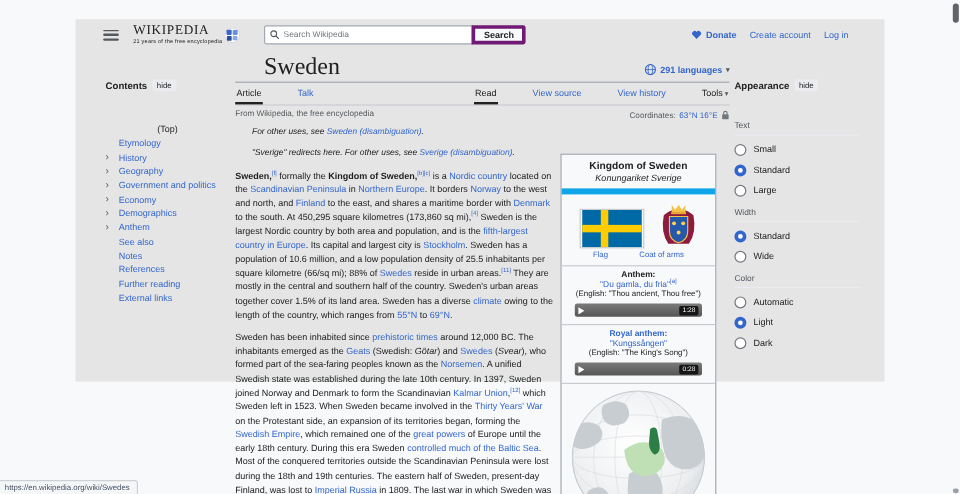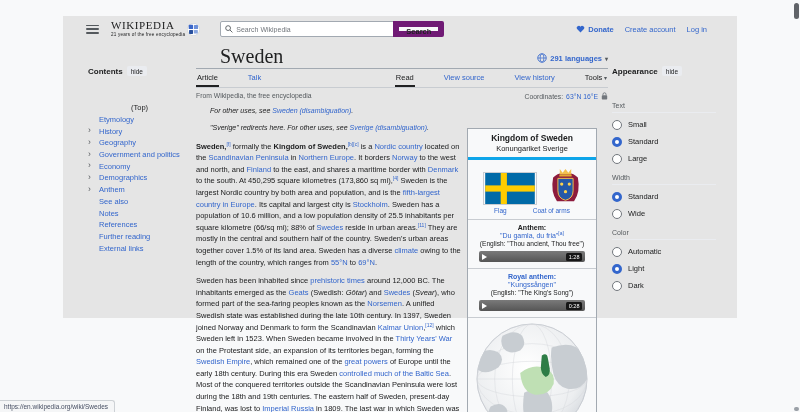--- a/index.html
+++ b/index.html
@@ -16,21 +16,21 @@
   .burger { width:13px; height:9px; display:flex; flex-direction:column; justify-content:space-between; cursor:pointer; }
   .burger span { display:block; height:1.6px; background:#54595d; border-radius:1px; }
   .logo { display:flex; align-items:center; margin-left:12px; }
   .logo-txt { display:flex; flex-direction:column; line-height:1; }
   .wordmark { font-family:"Liberation Serif", serif; font-size:11px; letter-spacing:0.6px; color:#202122; }
   .tagline { font-size:4.6px; color:#202122; margin-top:1.5px; letter-spacing:0.2px; }
   .searchwrap { display:flex; align-items:center; margin-left:20px; }
   .searchbox { display:flex; align-items:center; width:174px; height:16px; border:1px solid #a2a9b1; border-radius:2px 0 0 2px; background:#fff; padding:0 4px; }
   .searchbox input { border:none; outline:none; font-size:7px; color:#202122; width:100%; font-family:"Liberation Sans", sans-serif; }
   .searchbox input::placeholder { color:#72777d; }
-  .search-btn { height:16px; border:6px solid #701a75; margin-left:-1px; border-radius:0 2px 2px 0; background:#f8f9fa; font-size:7.5px; font-weight:bold; color:#202122; padding:0 7px; font-family:"Liberation Sans", sans-serif; cursor:pointer; }
+  .search-btn { height:16px; border:3px solid #701a75; margin-left:-1px; border-radius:0 2px 2px 0; background:#f8f9fa; font-size:7.5px; font-weight:bold; color:#202122; padding:0 7px; font-family:"Liberation Sans", sans-serif; cursor:pointer; }
   .toplinks { margin-left:auto; margin-right:30px; display:flex; align-items:center; gap:11px; font-size:7.5px; }
   .toplinks .lnk { color:#3366cc; cursor:pointer; }
   .donate { display:flex; align-items:center; gap:3px; font-weight:bold; }
 
   
   .contents { position:absolute; left:25px; top:50px; width:102px; }
   .panel-head { display:flex; align-items:center; gap:4px; margin-bottom:26px; }
   .panel-title { font-size:8px; font-weight:bold; color:#202122; }
   .hide-btn { font-size:6.5px; color:#202122; background:#eaecf0; border-radius:2px; padding:1.5px 4px; cursor:pointer; }
   .side-item { position:relative; padding-left:11px; height:11.7px; display:flex; align-items:center; font-size:7.5px; color:#3366cc; cursor:pointer; }
@@ -53,21 +53,21 @@
   .coords .cval { color:#3366cc; cursor:pointer; }
   .hatnote { font-size:7px; line-height:10.8px; margin:6px 0 0 14px; color:#202122; }
   .para { font-size:7.5px; line-height:11.6px; width:266px; margin-top:7px; color:#202122; }
   .link { color:#3366cc; cursor:pointer; }
   .b { font-weight:bold; } .it { font-style:italic; }
   sup.ref { color:#3366cc; font-size:5px; line-height:0; cursor:pointer; }
 
   
   .infobox { position:absolute; left:404px; top:112px; width:130px; border:1px solid #a2a9b1; background:#f8f9fa; font-size:7px; text-align:center; }
   .ib-title { font-size:8.5px; font-weight:bold; padding:4px 2px 1px; }
-  .ib-sub { font-size:7.5px; padding-bottom:4px; border-bottom:3px solid #0ea5e9; }
+  .ib-sub { font-style:italic; font-size:7.5px; padding-bottom:4px; border-bottom:5px solid #0ea5e9; }
   .ib-flags { display:flex; justify-content:center; align-items:flex-end; gap:12px; padding:7px 4px 2px; }
   .ib-captions { display:flex; justify-content:center; gap:26px; padding-bottom:5px; border-bottom:1px solid #c8ccd1; }
   .ib-cap { color:#3366cc; font-size:6.5px; cursor:pointer; }
   .flag-svg { border:1px solid #c8ccd1; display:block; }
   .anthem { padding:4px 6px 6px; border-bottom:1px solid #c8ccd1; }
   .anthem .hd { font-weight:bold; font-size:7px; color:#202122; }
   .anthem .hd.bluelink { color:#3366cc; cursor:pointer; }
   .anthem .ln { color:#3366cc; margin-top:1px; cursor:pointer; }
   .anthem .en { color:#202122; margin-top:1px; font-size:6.6px; }
   .player { margin:4px auto 0; width:106px; height:11px; border-radius:2px; background:linear-gradient(#7a7a7a,#555); display:flex; align-items:center; padding:0 3px; cursor:pointer; }

